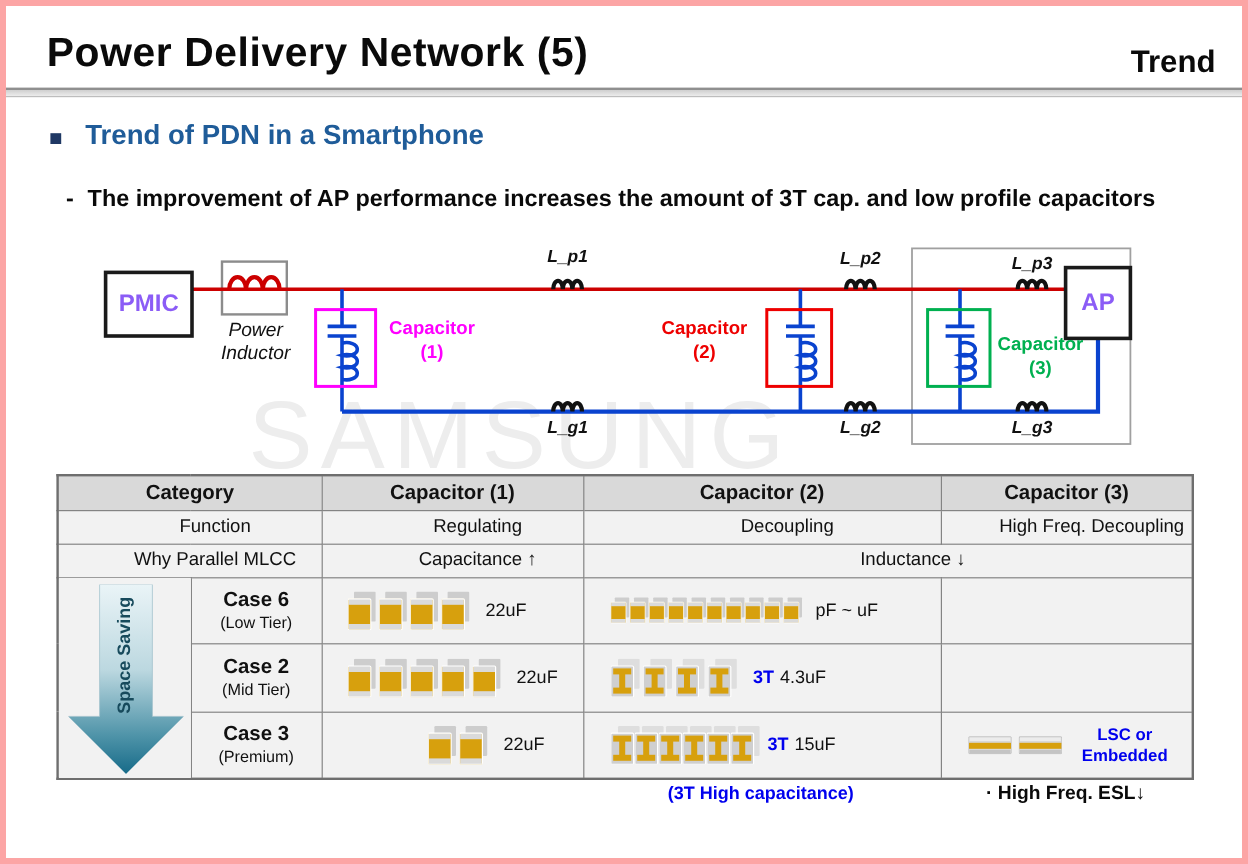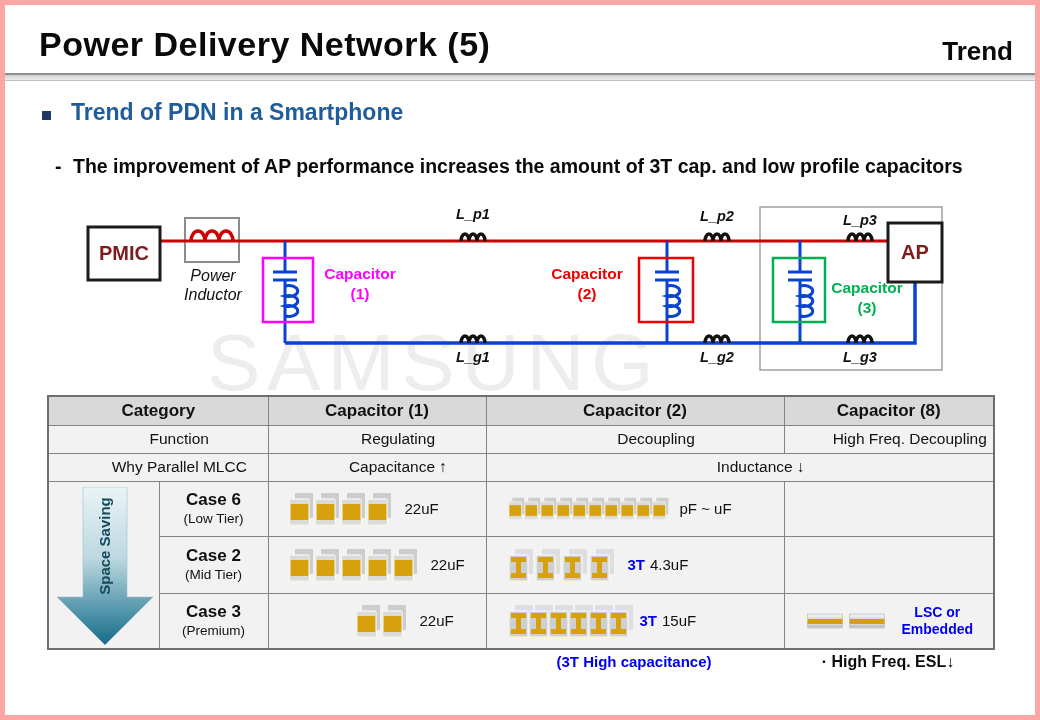--- a/index.html
+++ b/index.html
@@ -34,21 +34,21 @@
   .ind-lbl { font-style:italic; font-weight:bold; font-size:14.5px; width:64px; }
   .pi-label { left:118px; top:64px; width:100px; font-style:italic; font-weight:normal;
               font-size:16px; line-height:19px; }
   .pi-label span { display:block; }
   .capl { width:84px; font-weight:bold; font-size:15.5px; line-height:20px; }
   .capl span { display:block; }
   .capl1 { left:273px; top:62px; color:#ff00ff; }
   .capl2 { left:500px; top:62px; color:#ee0000; }
   .capl3 { left:780px; top:76px; color:#00b050; }
   .chipbox-label { display:flex; align-items:center; justify-content:center;
-                   font-weight:bold; font-size:20px; color:#7f1d1d; position:absolute; }
+                   font-weight:bold; font-size:20px; color:#8b5cf6; position:absolute; }
   .pmic-t { left:43px; top:25px; width:72px; height:53px; }
   .ap-t { left:843px; top:21px; width:54px; height:59px; }
 
   
   .pdn-table { position:absolute; left:42px; top:390px; border-collapse:collapse;
                table-layout:fixed; z-index:2; border:2px solid #6e6e6e; }
   .pdn-table td, .pdn-table th { border:1px solid #848484; background:#f2f2f2;
                text-align:center; vertical-align:middle; color:#111; overflow:visible; }
   .pdn-table th { background:#d9d9d9; font-size:17px; font-weight:bold; height:29px; }
   .row-info td { height:28px; font-size:15.5px; font-weight:normal;padding-left:42px; }
@@ -170,21 +170,21 @@
         <col style="width:109px">
         <col style="width:218px">
         <col style="width:298px">
         <col style="width:210px">
       </colgroup>
     <tbody>
         <tr>
       <th colspan="2">Category</th>
       <th>Capacitor (1)</th>
       <th>Capacitor (2)</th>
-      <th>Capacitor (8)</th>
+      <th>Capacitor (3)</th>
     </tr>
     <tr class="row-info">
       <td colspan="2">Function</td>
       <td>Regulating</td>
       <td>Decoupling</td>
       <td>High Freq. Decoupling</td>
     </tr>
     <tr class="row-info">
       <td colspan="2">Why Parallel MLCC</td>
       <td class="red-b">Capacitance ↑</td>

